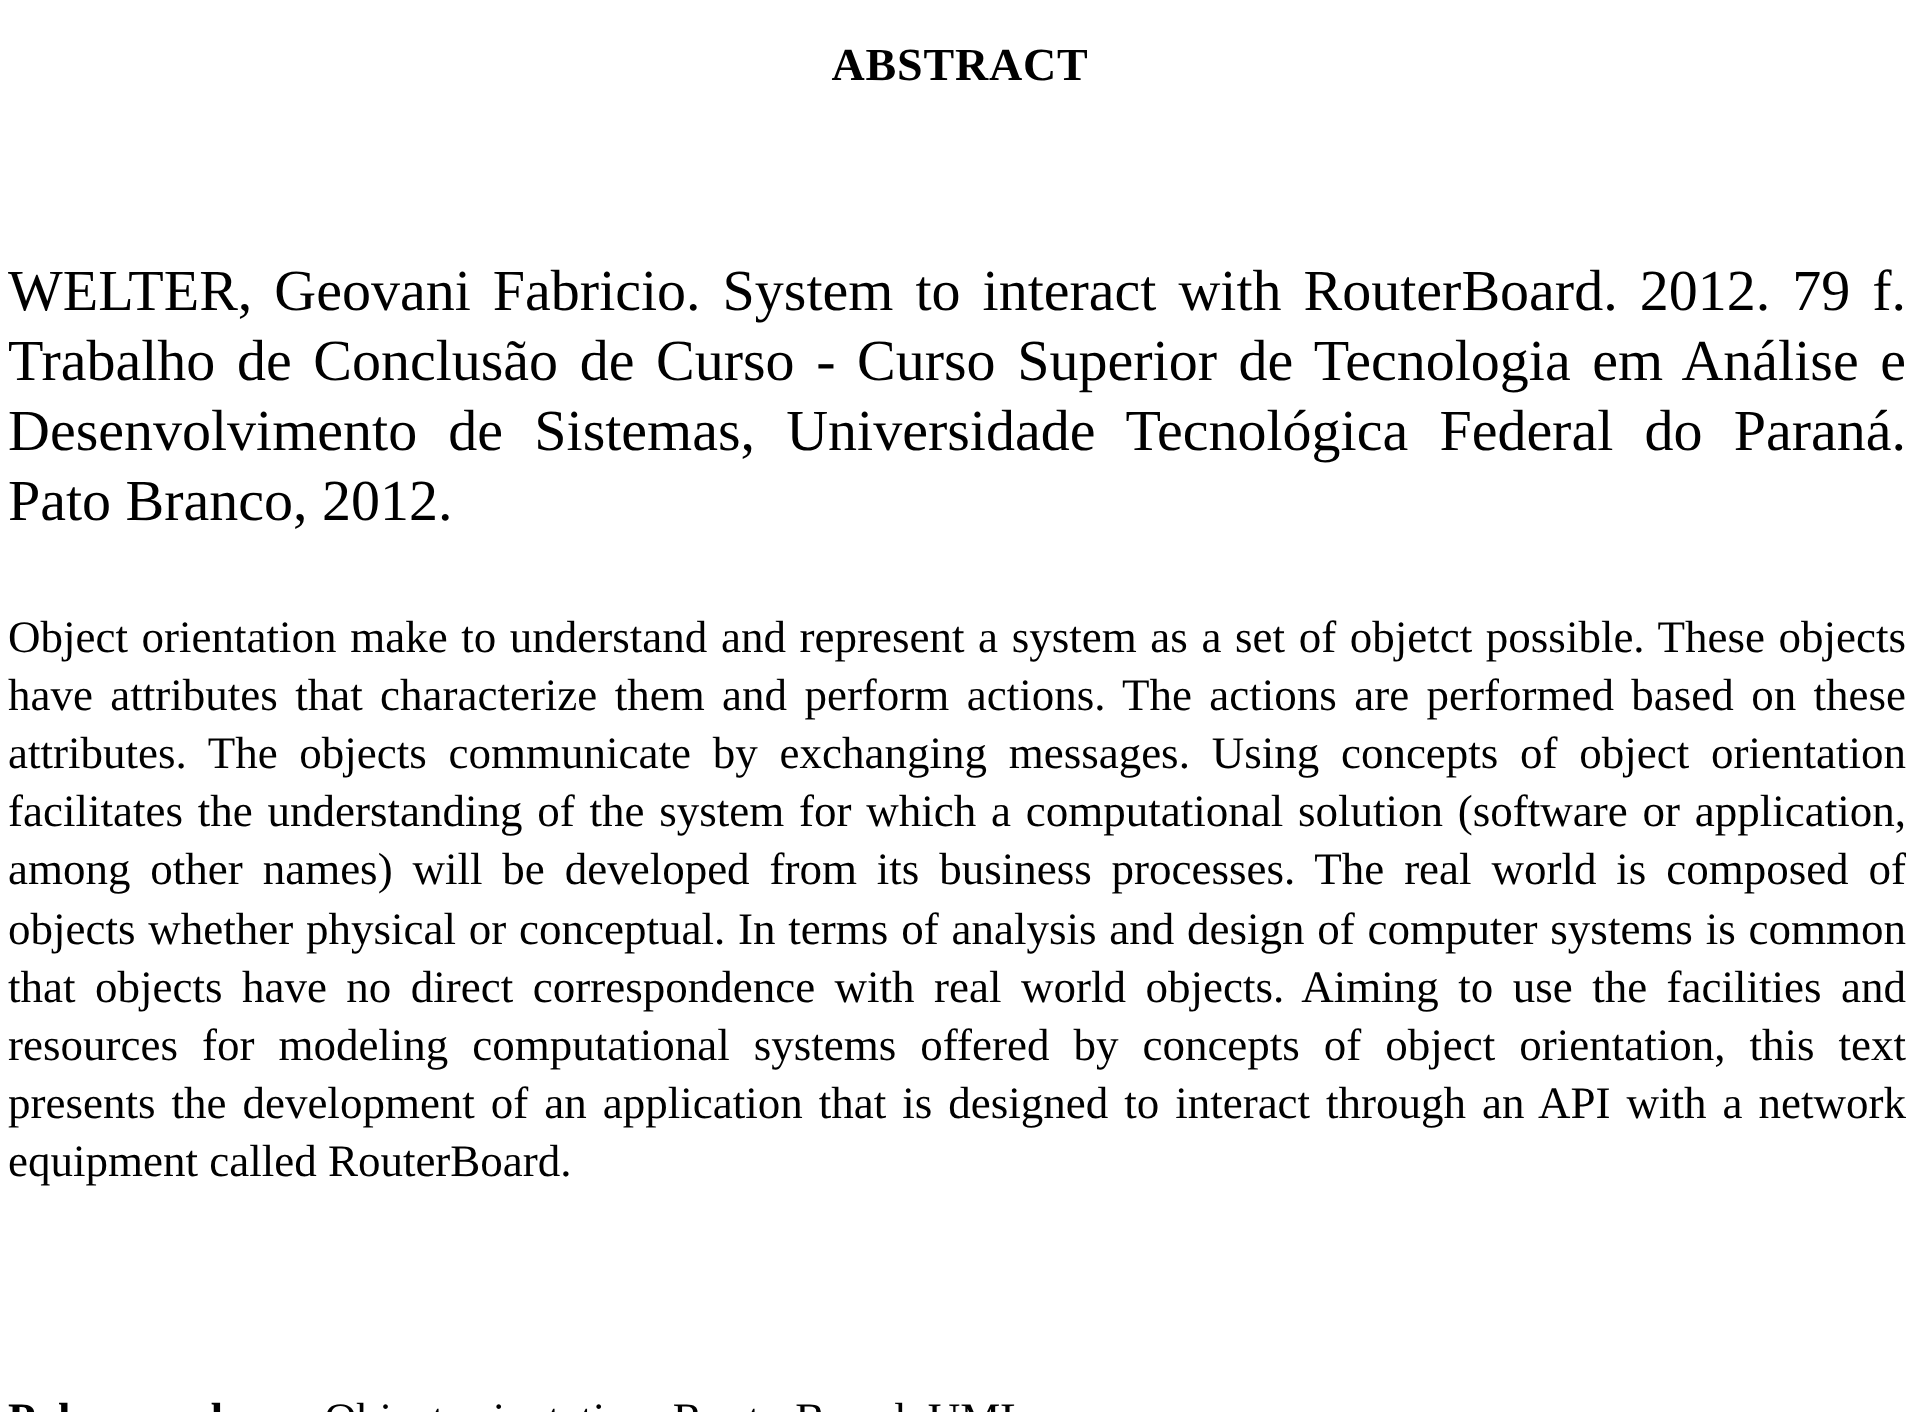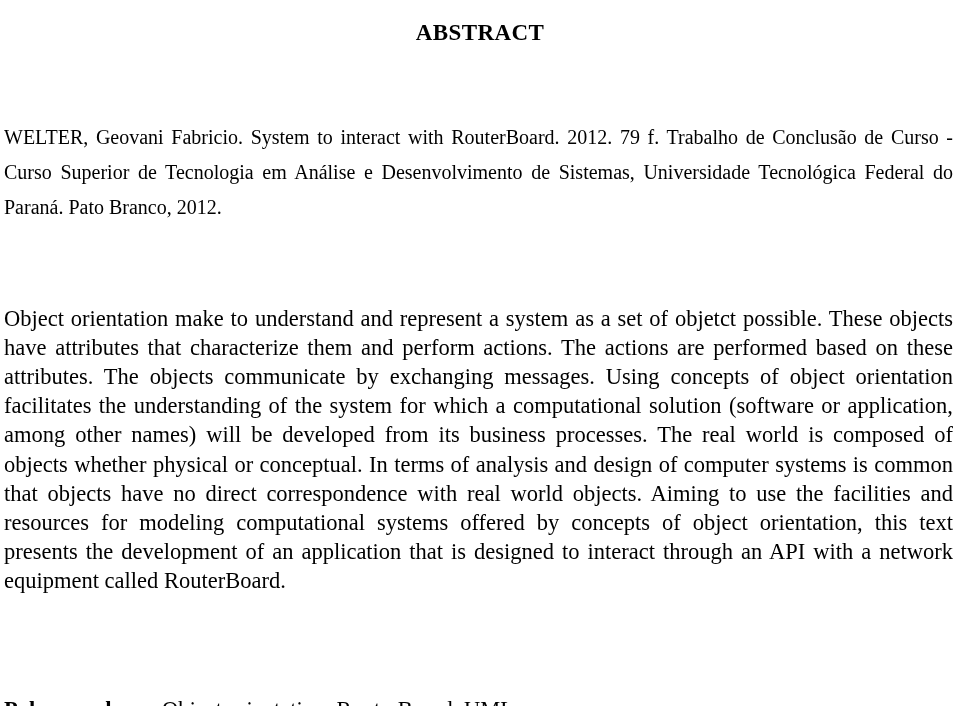--- a/index.html
+++ b/index.html
@@ -34,21 +34,21 @@
     letter-spacing: 0.4px;
     line-height: 28px;
   }
   .citation-block {
     position: absolute;
     top: 100px;
     left: 4px;
     width: 949px;
     text-align: justify;
     text-justify: inter-word;
-    font-size: 20px;
+    font-size: 29px;
     line-height: 35px;
     hyphens: none;
   }
   .body-block {
     position: absolute;
     top: 281px;
     left: 4px;
     width: 949px;
     text-align: justify;
     text-justify: inter-word;

